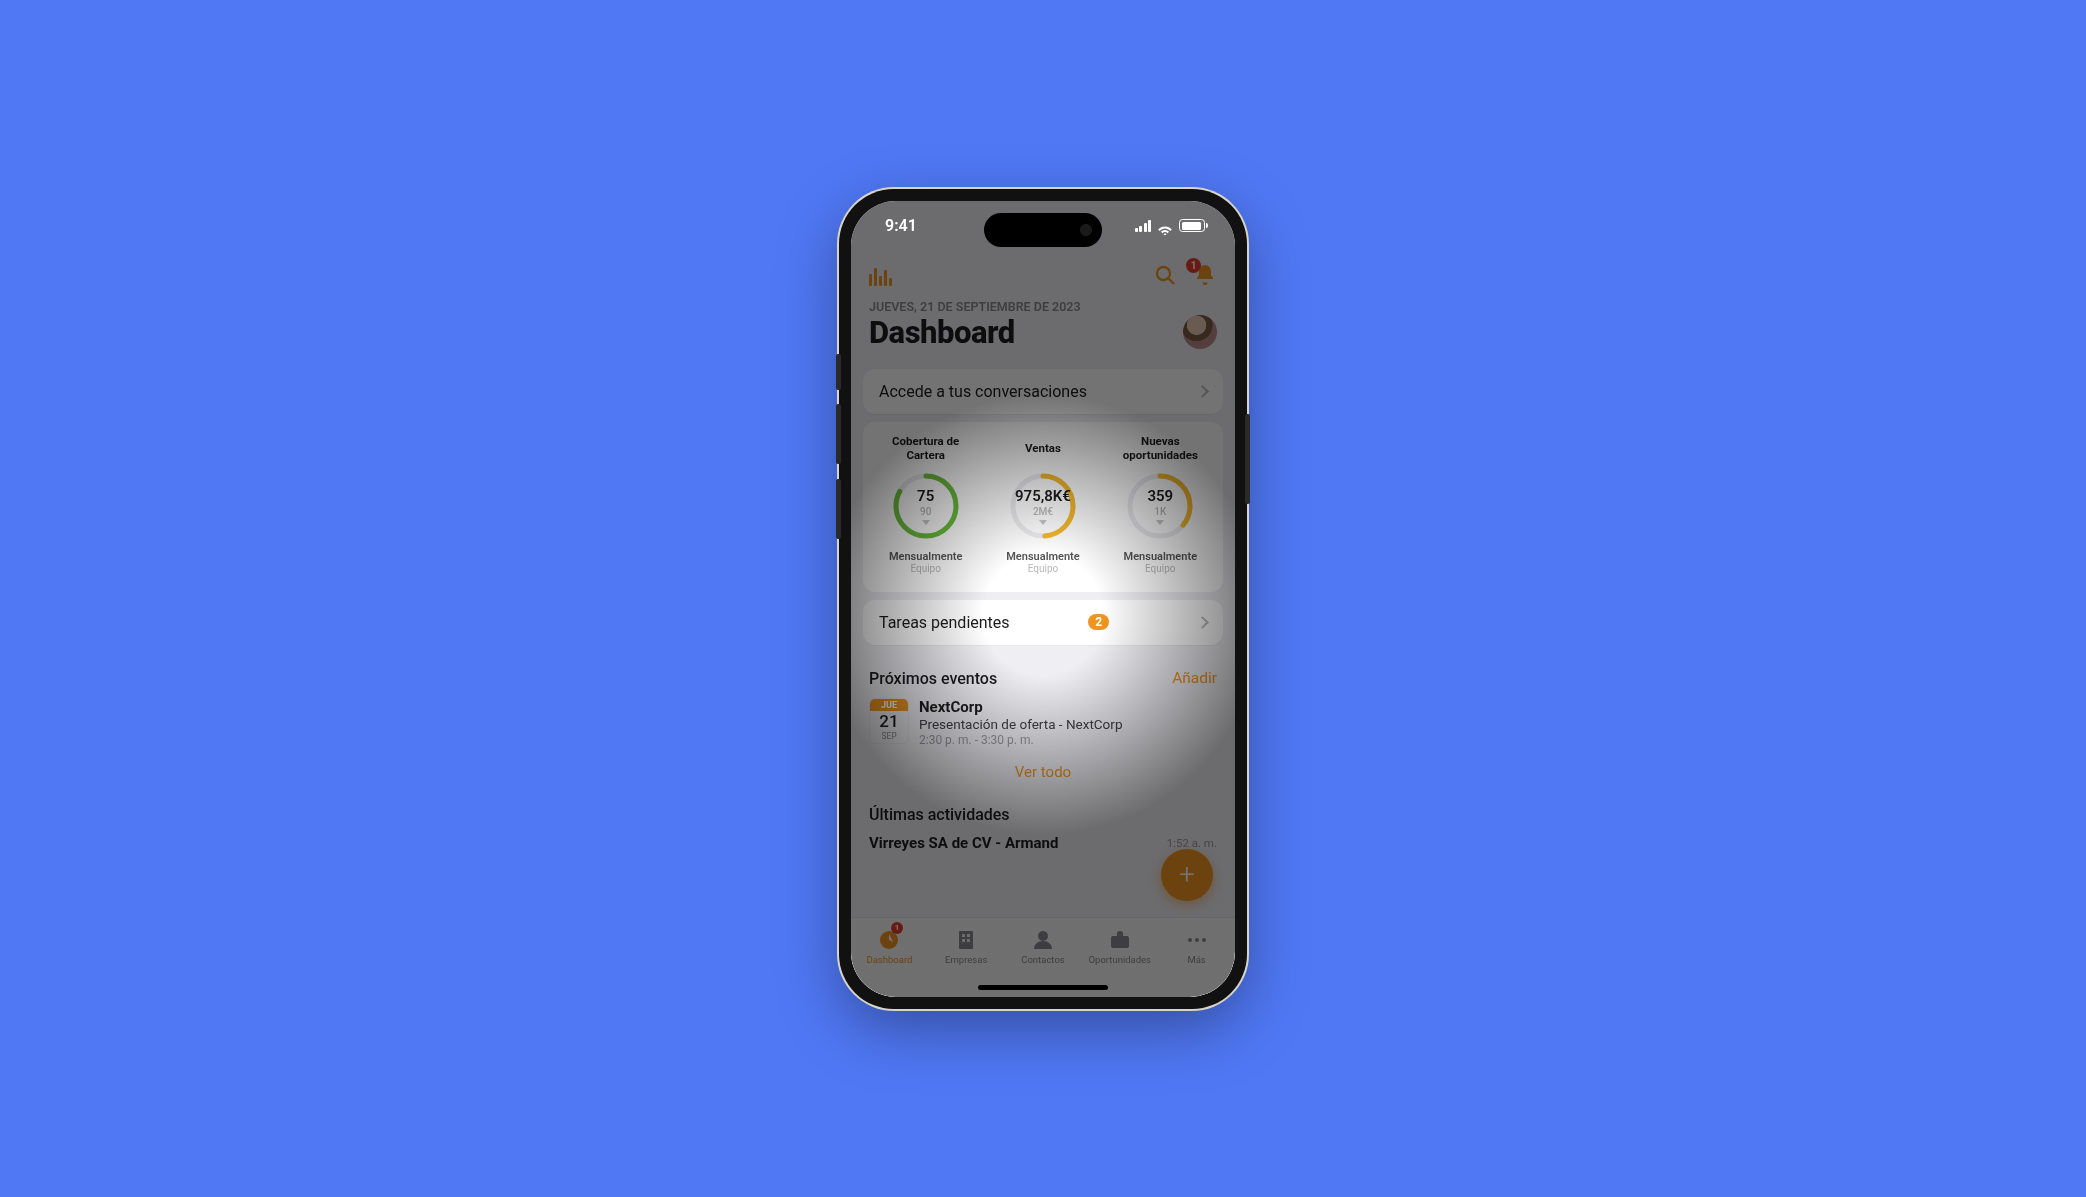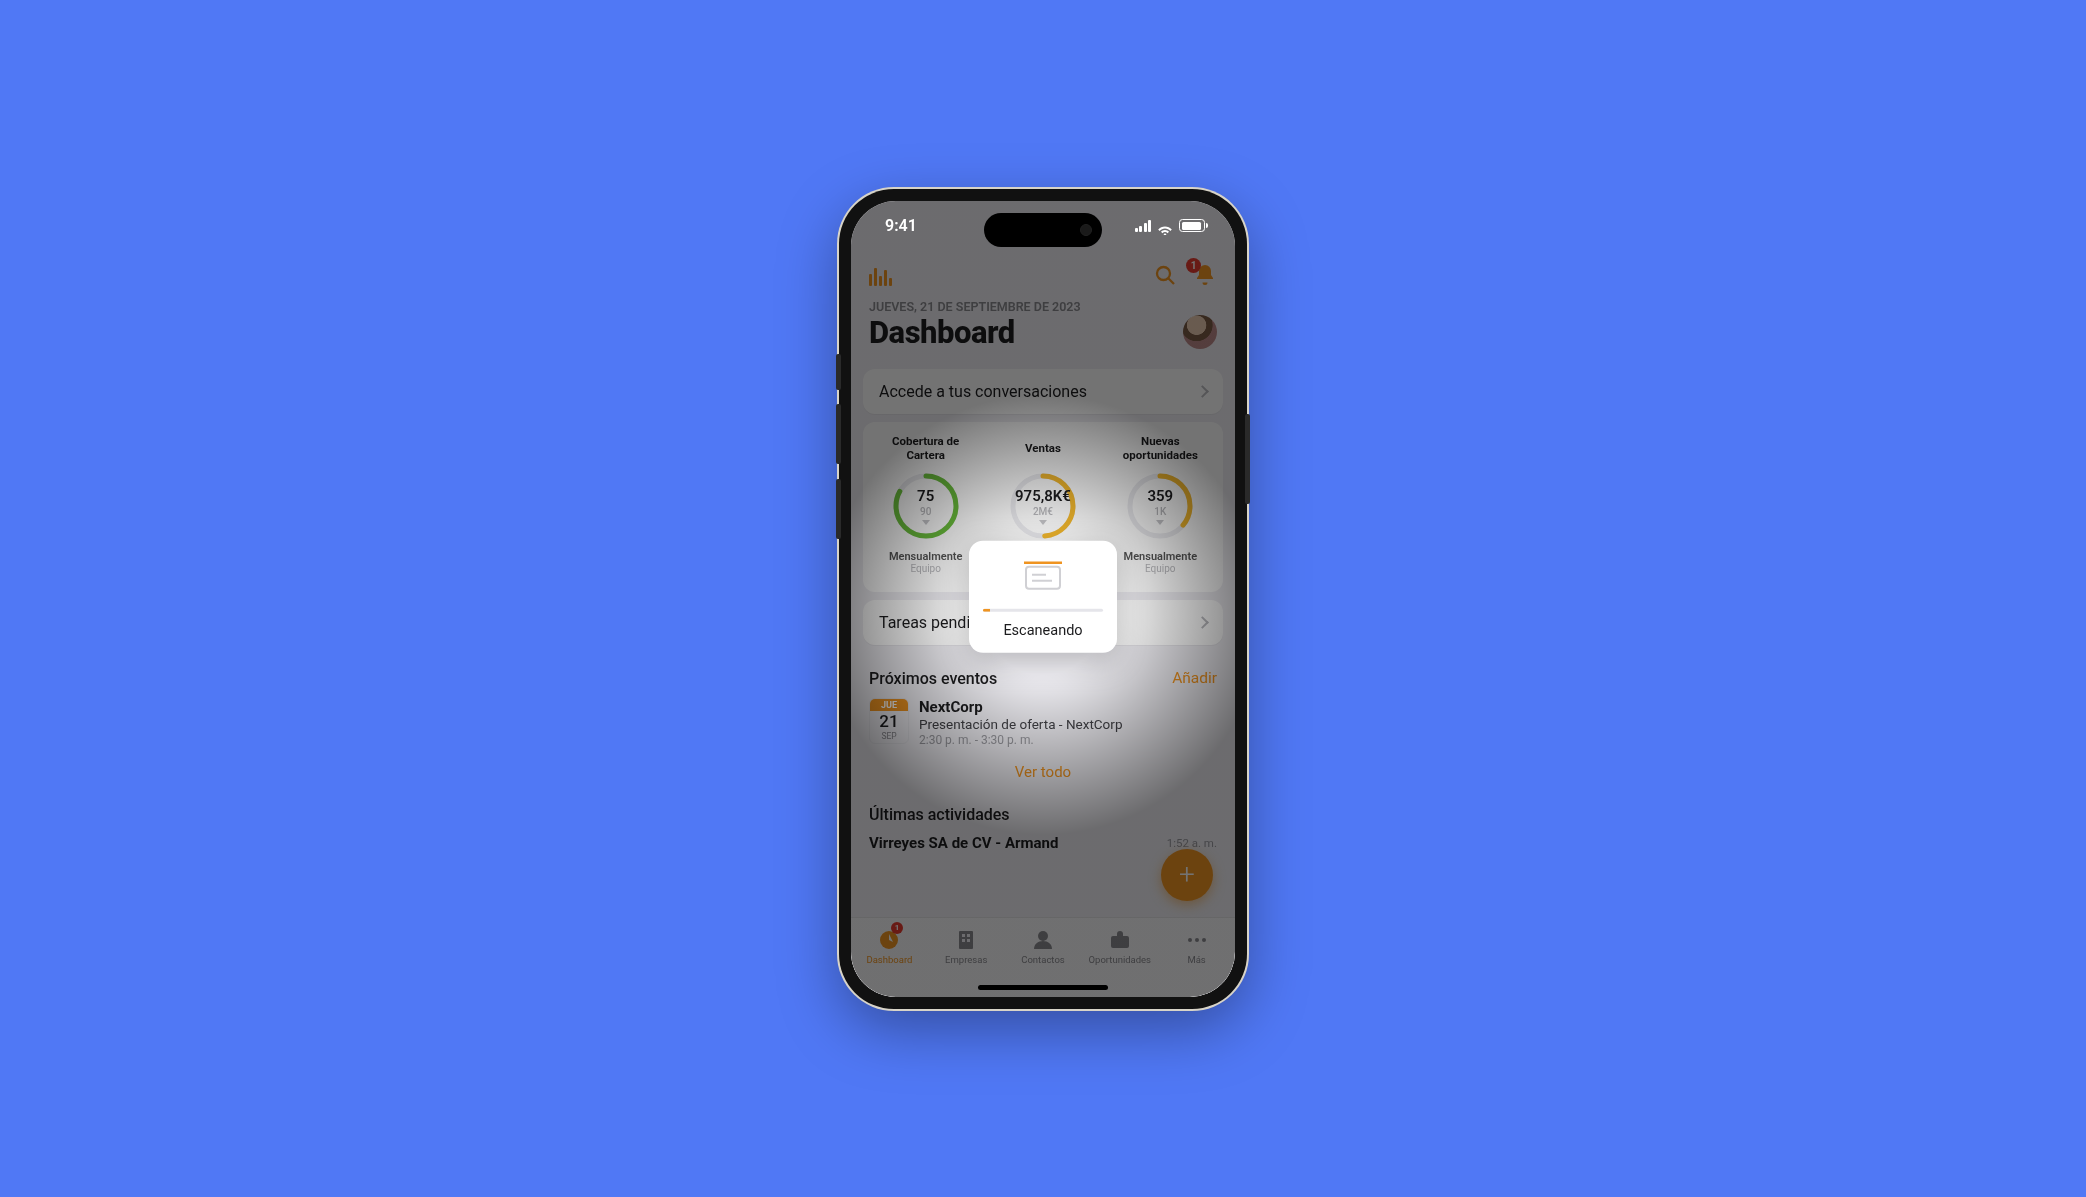--- a/index.html
+++ b/index.html
@@ -310,28 +310,14 @@
               <circle cx="12" cy="12" r="2"></circle>
               <circle cx="19" cy="12" r="2"></circle>
             </svg>
           </div>
     <div class="tab-label">Más</div>
     </div>
       </div>
     <div class="home-ind"></div>
 
     <div class="overlay"></div>
-    <div class="modal">
-      <div class="modal-ic">
-        <svg viewBox="0 0 42 32">
-            <rect x="4" y="6" width="34" height="22" rx="3" fill="none" stroke="#d0d0d4" stroke-width="2"></rect>
-            <line x1="2" y1="2" x2="40" y2="2" stroke="#ef9421" stroke-width="2.5"></line>
-            <line x1="10" y1="14" x2="24" y2="14" stroke="#d0d0d4" stroke-width="2"></line>
-            <line x1="10" y1="20" x2="30" y2="20" stroke="#d0d0d4" stroke-width="2"></line>
-          </svg>
-      </div>
-      <div class="modal-progress">
-          <div class="modal-progress-fill"></div>
-        </div>
-      <div class="modal-text">Escaneando</div>
-    </div>
   </div>
 </div>
 
 </body></html>

